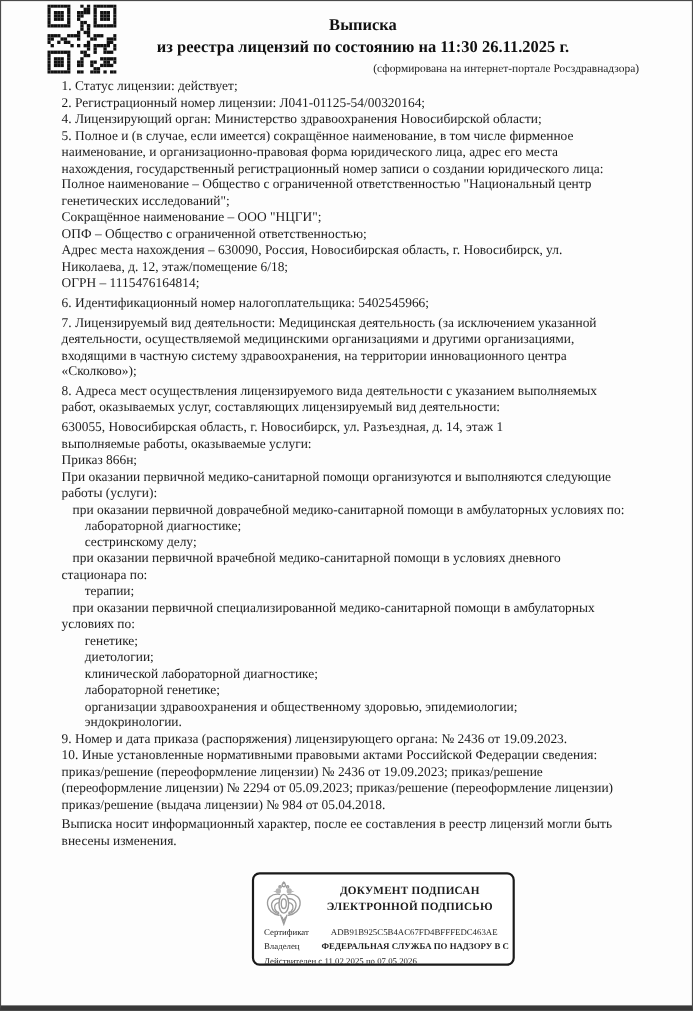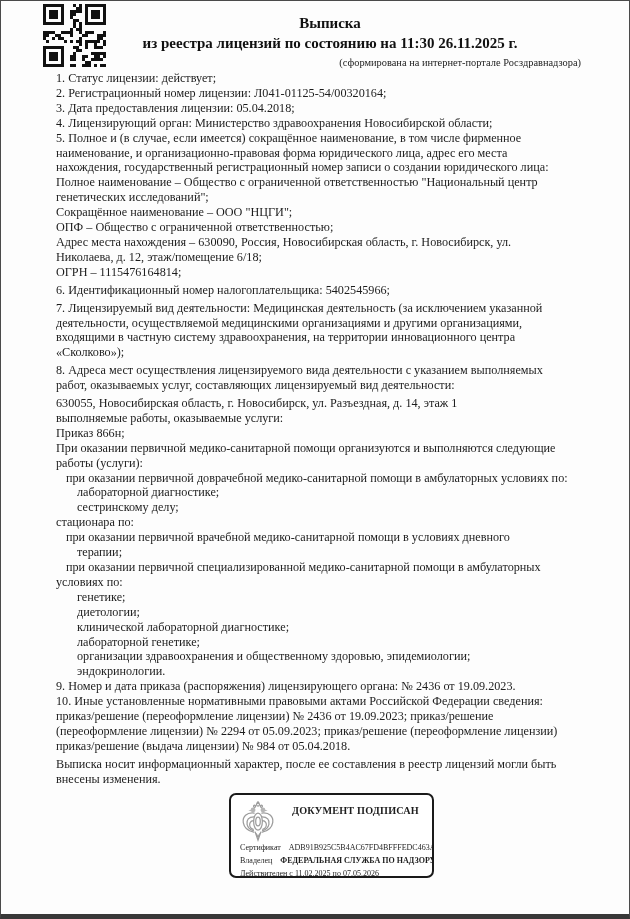--- a/index.html
+++ b/index.html
@@ -38,40 +38,40 @@
     margin:3px 26px 0 55px;
     font-size:12.2px;
     line-height:14.9px;
   }
   .doc-line { white-space:nowrap; }
   .doc-line.indent-1 { padding-left:10px; }
   .doc-line.indent-2 { padding-left:21px; }
   .doc-line.gap { margin-top:3px; }
   .stamp {
     position:absolute; left:228px; top:792px;
-    width:205px; height:85px;
+    width:239px; height:85px;
     box-sizing:border-box;
     border:2px solid #1a1a1a;
     border-radius:7px;
     background:#ffffff;
     overflow:hidden;
   }
   .stamp-emblem { position:absolute; left:8px; top:6px; }
   .stamp-title {
     position:absolute; left:52px; right:4px; top:9px;
     text-align:center;
     font-size:10.2px; font-weight:bold; line-height:13.5px;
     letter-spacing:0.2px; color:#1d1d1d;
   }
   .stamp-info {
     position:absolute; left:9px; top:46px; right:0;
     font-size:8px; line-height:13px;
     white-space:nowrap; color:#1d1d1d;
   }
-  .stamp-info .lbl { margin-right:8px; }
+  .stamp-info .lbl { margin-right:20px; }
   .stamp-info .owner { font-weight:bold; }
 </style>
 </head>
 <body>
 
 <div class="page">
 
   <div class="qr">
     <svg id="qr-svg" width="63" height="63" viewBox="0 0 63 63" fill="#111111">
         <rect x="0" y="0" width="3" height="3"></rect>
@@ -283,21 +283,20 @@
   <div class="header">
     <div>Выписка</div>
     <div>из реестра лицензий по состоянию на 11:30 26.11.2025 г.</div>
   </div>
 
   <div class="note">(сформирована на интернет-портале Росздравнадзора)</div>
 
   <div class="doc-body">
       <div class="doc-line indent-0">1. Статус лицензии: действует;</div>
       <div class="doc-line indent-0">2. Регистрационный номер лицензии: Л041-01125-54/00320164;</div>
-      <div class="doc-line indent-0">3. Дата предоставления лицензии: 05.04.2018;</div>
       <div class="doc-line indent-0">4. Лицензирующий орган: Министерство здравоохранения Новосибирской области;</div>
       <div class="doc-line indent-0">5. Полное и (в случае, если имеется) сокращённое наименование, в том числе фирменное</div>
       <div class="doc-line indent-0">наименование, и организационно-правовая форма юридического лица, адрес его места</div>
       <div class="doc-line indent-0">нахождения, государственный регистрационный номер записи о создании юридического лица:</div>
       <div class="doc-line indent-0">Полное наименование – Общество с ограниченной ответственностью "Национальный центр</div>
       <div class="doc-line indent-0">генетических исследований";</div>
       <div class="doc-line indent-0">Сокращённое наименование – ООО "НЦГИ";</div>
       <div class="doc-line indent-0">ОПФ – Общество с ограниченной ответственностью;</div>
       <div class="doc-line indent-0">Адрес места нахождения – 630090, Россия, Новосибирская область, г. Новосибирск, ул.</div>
       <div class="doc-line indent-0">Николаева, д. 12, этаж/помещение 6/18;</div>
@@ -310,22 +309,22 @@
       <div class="doc-line indent-0 gap">8. Адреса мест осуществления лицензируемого вида деятельности с указанием выполняемых</div>
       <div class="doc-line indent-0">работ, оказываемых услуг, составляющих лицензируемый вид деятельности:</div>
       <div class="doc-line indent-0 gap">630055, Новосибирская область, г. Новосибирск, ул. Разъездная, д. 14, этаж 1</div>
       <div class="doc-line indent-0">выполняемые работы, оказываемые услуги:</div>
       <div class="doc-line indent-0">Приказ 866н;</div>
       <div class="doc-line indent-0">При оказании первичной медико-санитарной помощи организуются и выполняются следующие</div>
       <div class="doc-line indent-0">работы (услуги):</div>
       <div class="doc-line indent-1">при оказании первичной доврачебной медико-санитарной помощи в амбулаторных условиях по:</div>
       <div class="doc-line indent-2">лабораторной диагностике;</div>
       <div class="doc-line indent-2">сестринскому делу;</div>
+      <div class="doc-line indent-1">при оказании первичной врачебной медико-санитарной помощи в условиях дневного</div>
       <div class="doc-line indent-0">стационара по:</div>
-      <div class="doc-line indent-1">при оказании первичной врачебной медико-санитарной помощи в условиях дневного</div>
       <div class="doc-line indent-2">терапии;</div>
       <div class="doc-line indent-1">при оказании первичной специализированной медико-санитарной помощи в амбулаторных</div>
       <div class="doc-line indent-0">условиях по:</div>
       <div class="doc-line indent-2">генетике;</div>
       <div class="doc-line indent-2">диетологии;</div>
       <div class="doc-line indent-2">клинической лабораторной диагностике;</div>
       <div class="doc-line indent-2">лабораторной генетике;</div>
       <div class="doc-line indent-2">организации здравоохранения и общественному здоровью, эпидемиологии;</div>
       <div class="doc-line indent-2">эндокринологии.</div>
       <div class="doc-line indent-0">9. Номер и дата приказа (распоряжения) лицензирующего органа: № 2436 от 19.09.2023.</div>
@@ -357,20 +356,21 @@
           <path d="M24.8 20.5 C27.8 20.8 29.4 23 28.6 26.3 C28 28.3 26.5 29.4 25 29.8"></path>
           <ellipse cx="20" cy="21.5" rx="4.6" ry="9"></ellipse>
           <ellipse cx="20" cy="21.5" rx="2.4" ry="4.6"></ellipse>
           <path d="M17 32.5 L20 41 L23 32.5"></path>
           <path d="M18.4 34.5 L20 38 L21.6 34.5"></path>
         </g>
       </svg>
     </div>
     <div class="stamp-title">
       <div>ДОКУМЕНТ ПОДПИСАН</div>
+      <div>ЭЛЕКТРОННОЙ ПОДПИСЬЮ</div>
     </div>
     <div class="stamp-info">
       <div>
         <span class="lbl">Сертификат</span><span>ADB91B925C5B4AC67FD4BFFFEDC463AE</span>
       </div>
       <div>
         <span class="lbl">Владелец</span><span class="owner">ФЕДЕРАЛЬНАЯ СЛУЖБА ПО НАДЗОРУ В С</span>
       </div>
       <div>Действителен с 11.02.2025 по 07.05.2026</div>
     </div>

